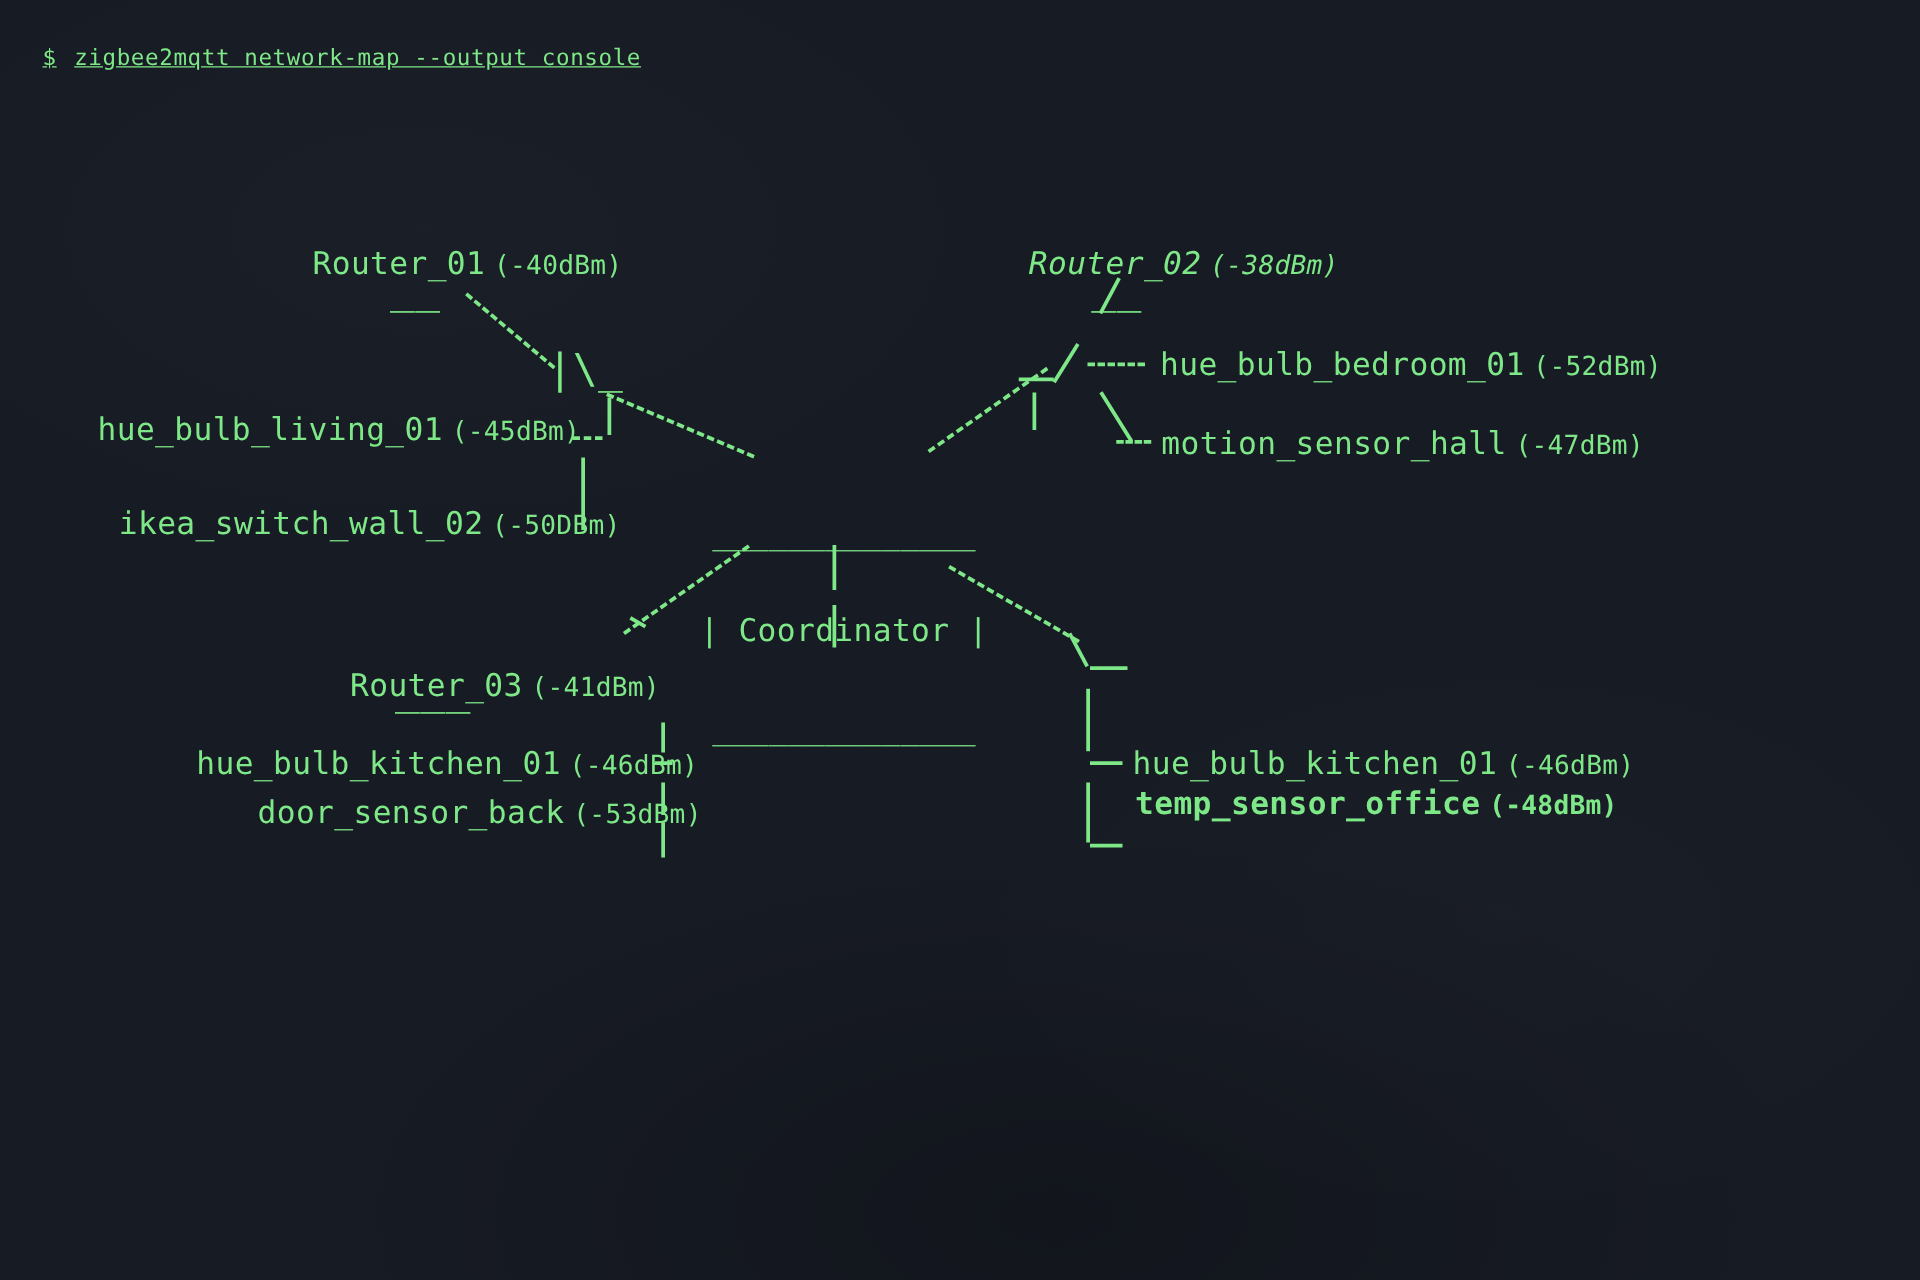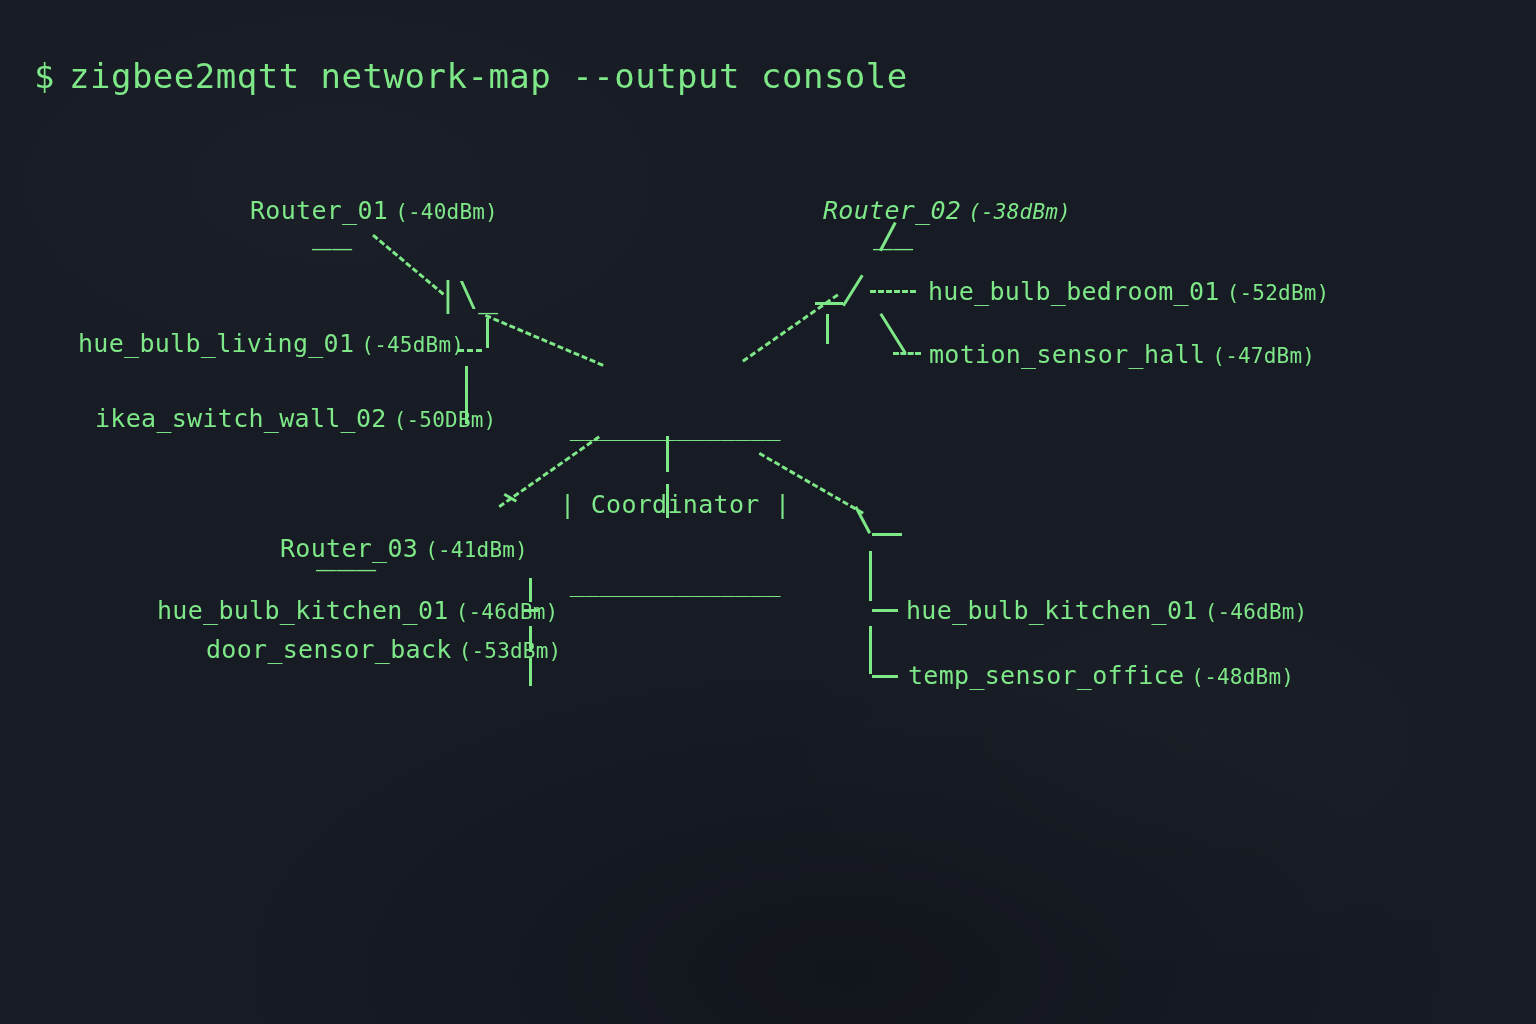--- a/index.html
+++ b/index.html
@@ -24,23 +24,24 @@
     background:
       radial-gradient(ellipse 50% 40% at 22% 18%, rgba(255,255,255,0.014), rgba(0,0,0,0) 70%),
       radial-gradient(ellipse 45% 38% at 78% 72%, rgba(255,255,255,0.012), rgba(0,0,0,0) 70%),
       radial-gradient(ellipse 60% 45% at 55% 95%, rgba(0,0,0,0.22), rgba(0,0,0,0) 70%);
     pointer-events: none;
   }
   .abs { position: absolute; white-space: pre; }
 
   
   #prompt-line {
-    left: 34px; top: 56px;
-    font-size: 34px;
+    left: 34px; top: 36px;
+    font-size: 18px;
     letter-spacing: 0.5px;
+    text-decoration: underline;
   }
   #prompt-line .sym { margin-right: 14px; }
 
   
   .node-name {
     font-size: 25px;
     letter-spacing: 0.3px;
   }
   .rssi {
     font-size: 21px;
@@ -161,13 +162,13 @@
 <div class="conn" style="left:760px; top:452px; width:120px; transform:rotate(30deg);"></div>
 <div class="conn-solid" style="left:857px; top:506px; width:30px; transform:rotate(62deg);"></div>
 <div class="hsolid" style="left:872px; top:533px; width:30px;"></div>
 
 <div class="vbar" style="left:869px; top:551px; height:50px;"></div>
 <div class="hsolid" style="left:872px; top:609px; width:26px;"></div>
 <div class="abs node-label" style="left:906px; top:596px;"><span class="node-name">hue_bulb_kitchen_01</span><span class="rssi">(-46dBm)</span></div>
 
 <div class="vbar" style="left:869px; top:626px; height:48px;"></div>
 <div class="hsolid" style="left:872px; top:675px; width:26px;"></div>
-<div class="abs node-label" style="left:908px; top:661px;"><span class="node-name">temp_sensor_office</span><span class="rssi">(-48dBm)</span></div>
+<div class="abs node-label" style="left:908px; top:628px;font-weight:bold;"><span class="node-name">temp_sensor_office</span><span class="rssi">(-48dBm)</span></div>
 
 </body></html>

